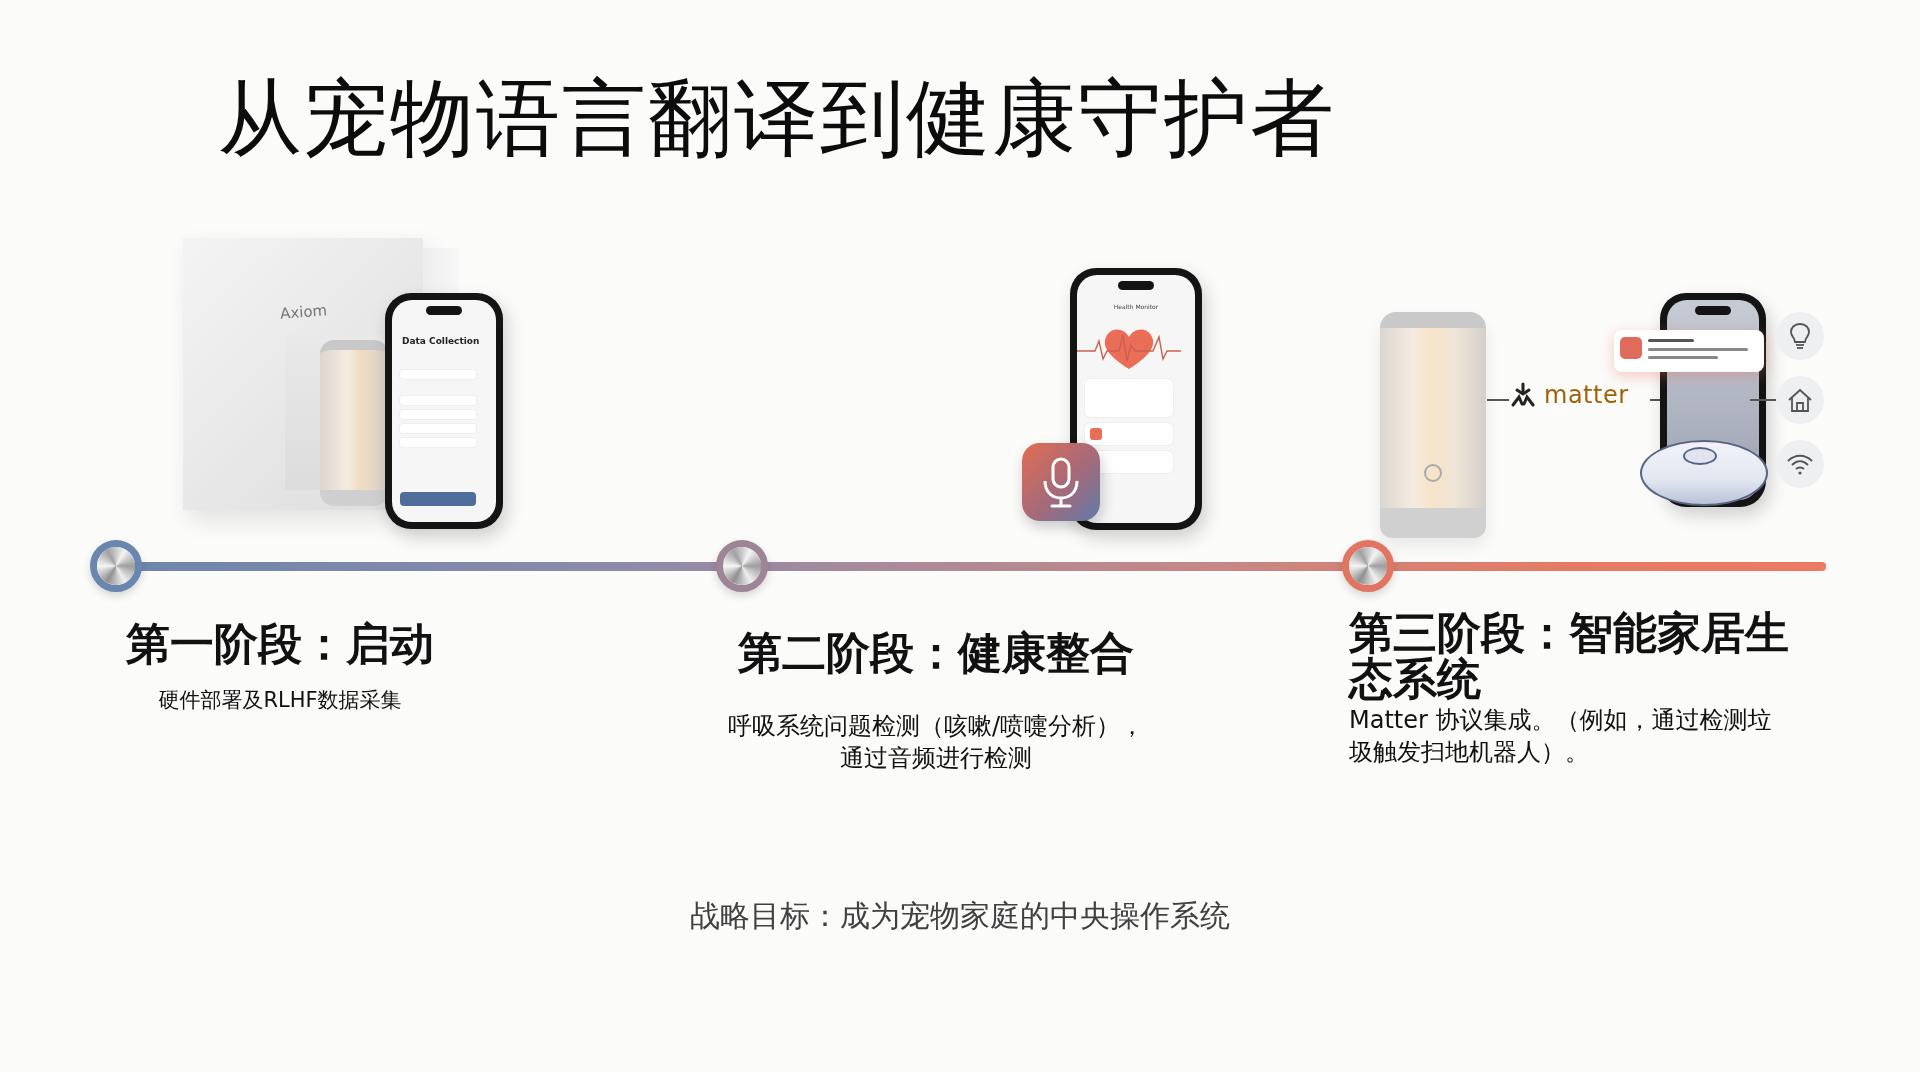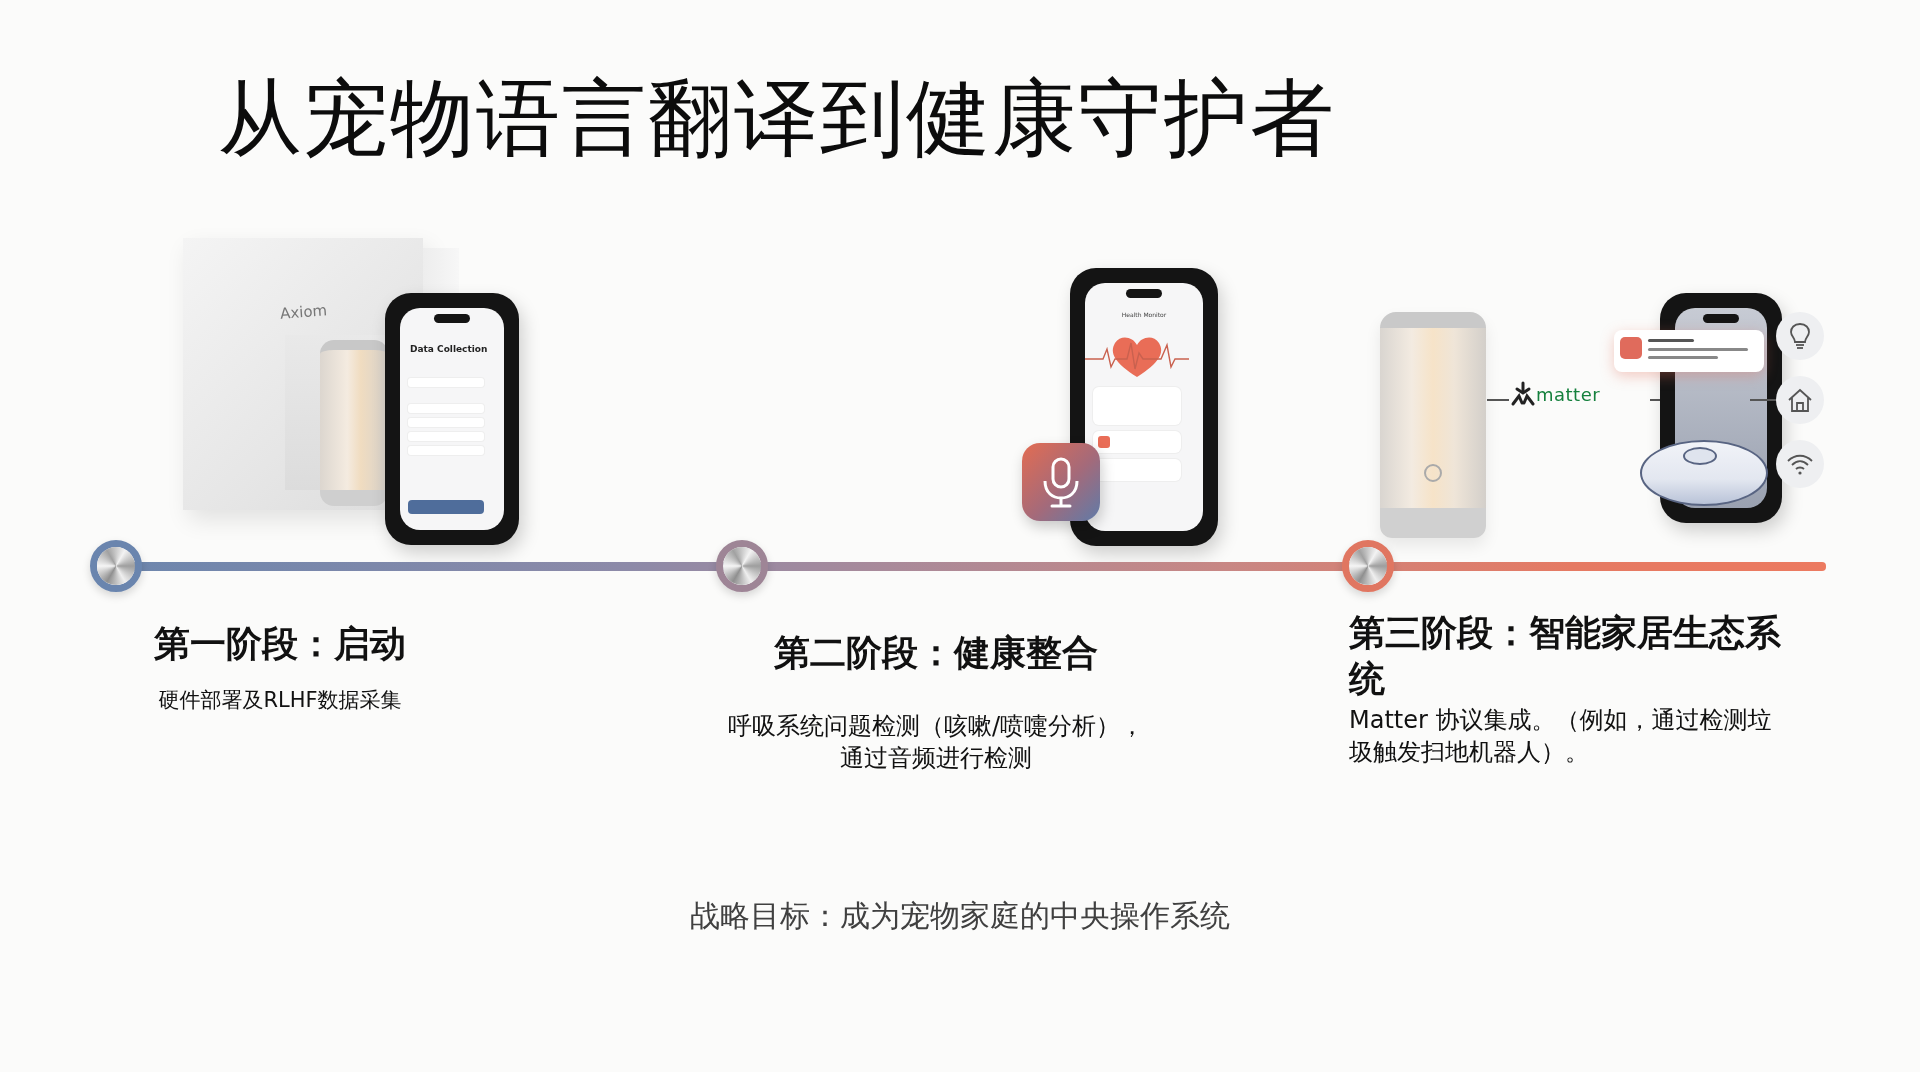--- a/index.html
+++ b/index.html
@@ -28,21 +28,21 @@
   .box-window {
     left:285px; top:335px; width:105px; height:155px;
     background:linear-gradient(180deg,#e9e9e9,#dcdcdc);
   }
   .lamp-mini {
     left:320px; top:340px; width:68px; height:140px; border-radius:14px;
     background:linear-gradient(90deg,#dcd6cf,#f4ebe0 40%,#f0dcc0 60%,#d7d2cc);
     border-top:10px solid #c8c8c8; border-bottom:16px solid #cfcfcf;
   }
   .phone {
-    background:#141414; border-radius:26px; padding:15px;
+    background:#141414; border-radius:26px; padding:7px;
     box-shadow:4px 8px 18px rgba(0,0,0,0.18);
   }
   .phone-screen {
     width:100%; height:100%; border-radius:20px; background:#f6f6f7; position:relative; overflow:hidden;
   }
   .notch { position:absolute; left:50%; top:6px; width:36px; height:9px; margin-left:-18px; background:#141414; border-radius:6px; }
   .p1 { left:385px; top:293px; width:104px; height:222px; }
   .p1 .h { position:absolute; left:10px; top:36px; font-size:9px; font-weight:bold; color:#222; }
   .p1 .row { position:absolute; left:8px; width:76px; height:9px; background:#fff; border-radius:3px; box-shadow:0 0 0 1px #eee; }
   .p1 .btn { position:absolute; left:8px; bottom:16px; width:76px; height:14px; background:#4f6d9b; border-radius:4px; }
@@ -62,21 +62,21 @@
     left:1380px; top:312px; width:106px; height:180px; border-radius:16px 16px 12px 12px;
     background:linear-gradient(90deg,#d9d5d0 0%,#f3ebe1 30%,#f6e3c8 50%,#efe5d8 70%,#d3cfca 100%);
     border-top:16px solid #c9c9c9; border-bottom:30px solid #d0d0d0;
     box-shadow:0 8px 16px rgba(0,0,0,0.08);
   }
   .lamp-btn { left:1424px; top:464px; width:14px; height:14px; border-radius:50%; border:2px solid #aaa; }
   .matter-line1 { left:1487px; top:399px; width:22px; height:2px; background:#555; }
   .matter-line2 { left:1650px; top:399px; width:28px; height:2px; background:#555; }
   .matter-line3 { left:1750px; top:399px; width:28px; height:2px; background:#555; }
   .matter {
-    left:1510px; top:381px; font-size:18px; color:#15803d; letter-spacing:0.5px; display:flex; align-items:center; gap:0;
+    left:1510px; top:381px; font-size:24px; color:#a16207; letter-spacing:0.5px; display:flex; align-items:center; gap:8px;
   }
   .p3 { left:1660px; top:293px; width:92px; height:200px; }
   .p3 .phone-screen { background:linear-gradient(180deg,#c7cbd4,#9aa1b0); }
   .notif {
     left:1614px; top:330px; width:150px; height:42px; background:#fff; border-radius:8px;
     box-shadow:0 4px 14px rgba(226,110,90,0.35);
   }
   .notif-icon { position:absolute; left:6px; top:7px; width:22px; height:22px; background:#e06b5c; border-radius:5px; }
   .notif-l { position:absolute; left:34px; height:3px; background:#888; border-radius:2px; }
   .robot {
@@ -97,21 +97,21 @@
   .node {
     width:52px; height:52px; border-radius:50%; box-sizing:border-box;
     border:7px solid; display:flex; align-items:center; justify-content:center;
     box-shadow:0 4px 8px rgba(0,0,0,0.15);
   }
   .node-inner {
     width:38px; height:38px; border-radius:50%;
     background:conic-gradient(from 30deg,#f3f3f3,#9e9e9e,#efefef,#8f8f8f,#f5f5f5,#a1a1a1,#f3f3f3);
   }
   
-  .stage-title { font-size:36px; font-weight:bold; color:#111; line-height:46px; }
+  .stage-title { font-size:44px; font-weight:bold; color:#111; line-height:46px; }
   .stage-desc { font-size:21px; color:#111; line-height:31px; }
   .goal { left:0; width:1920px; top:896px; text-align:center; font-size:30px; color:#404040; }
 </style>
 </head>
 <body>
 
 <div class="abs title">从宠物语言翻译到健康守护者</div>
 
 <div>
   <div class="abs box"></div>

